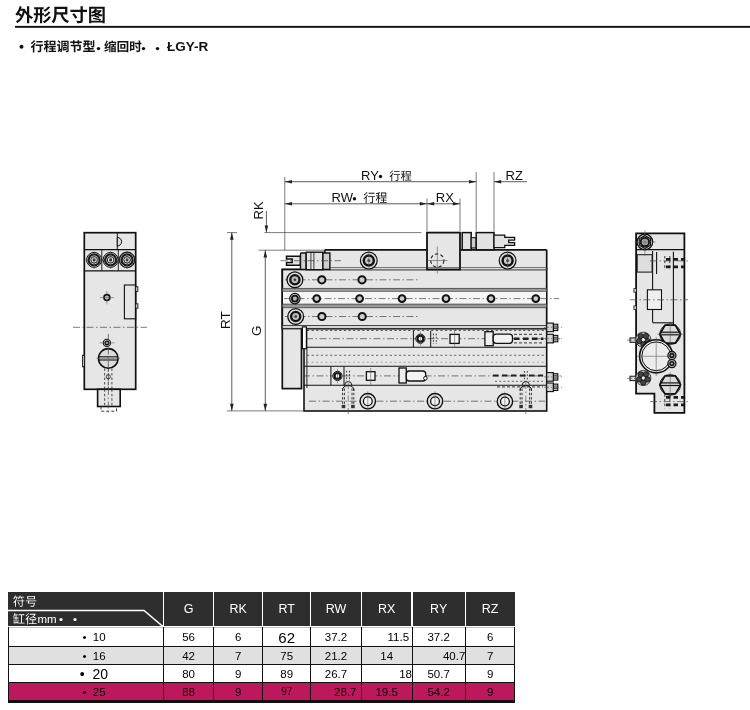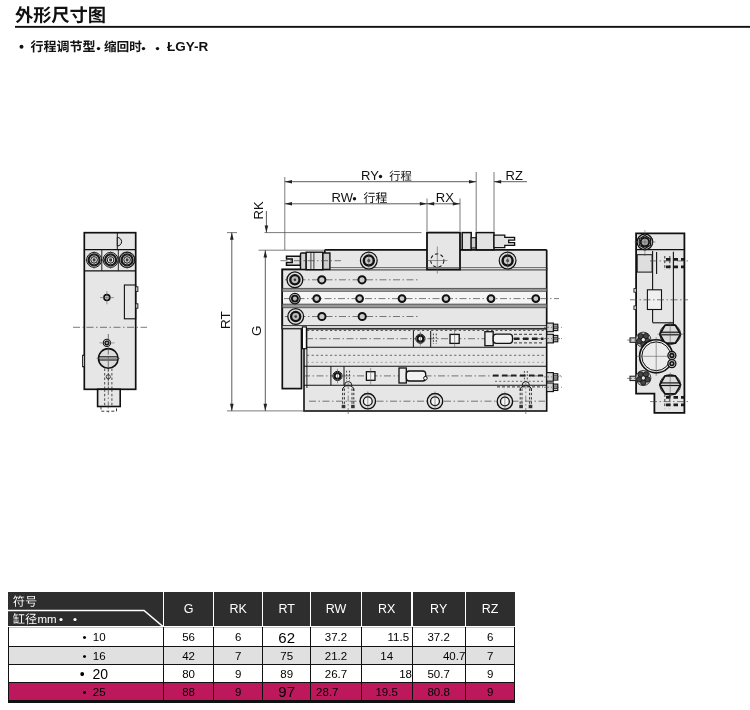--- a/index.html
+++ b/index.html
@@ -639,24 +639,24 @@
 <span style="position:absolute;left:302.7px;width:50.6px;text-align:center;line-height:18px;font-size:11.5px">26.7</span>
 <span style="position:absolute;left:353.3px;width:50.7px;text-align:right;line-height:18px;font-size:11.5px">18</span>
 <span style="position:absolute;left:404.0px;width:53.3px;text-align:center;line-height:18px;font-size:11.5px">50.7</span>
 <span style="position:absolute;left:457.3px;width:49.7px;text-align:center;line-height:18px;font-size:11.5px">9</span>
 </div>
 
 <div style="position:absolute;left:0;top:90.6px;width:507px;height:18.1px;background:#be185d;border-top:1px solid #111;box-sizing:border-box">
 <span style="position:absolute;left:30px;width:112px;text-align:center;line-height:18px;font-size:11.5px">•&nbsp;&nbsp;25</span>
 <span style="position:absolute;left:155.5px;width:50.1px;text-align:center;line-height:18px;font-size:11.5px">88</span>
 <span style="position:absolute;left:205.6px;width:49.1px;text-align:center;line-height:18px;font-size:11.5px">9</span>
-<span style="position:absolute;left:254.7px;width:48.0px;text-align:center;line-height:18px;font-size:15px">97</span>
-<span style="position:absolute;left:294px;width:50.6px;text-align:center;line-height:18px;font-size:11.5px">28.7</span>
+<span style="position:absolute;left:254.7px;width:48.0px;text-align:center;line-height:18px;font-size:10px">97</span>
+<span style="position:absolute;left:312px;width:50.6px;text-align:center;line-height:18px;font-size:11.5px">28.7</span>
 <span style="position:absolute;left:353.3px;width:50.7px;text-align:center;line-height:18px;font-size:11.5px">19.5</span>
-<span style="position:absolute;left:404.0px;width:53.3px;text-align:center;line-height:18px;font-size:11.5px">80.8</span>
+<span style="position:absolute;left:404.0px;width:53.3px;text-align:center;line-height:18px;font-size:11.5px">54.2</span>
 <span style="position:absolute;left:457.3px;width:49.7px;text-align:center;line-height:18px;font-size:11.5px">9</span>
 </div>
 
 <div style="position:absolute;left:0;top:34.9px;width:1.2px;height:73.8px;background:#111"></div>
 <div style="position:absolute;left:154.6px;top:34.9px;width:1.9px;height:73.8px;background:#111"></div>
 <div style="position:absolute;left:205.1px;top:34.9px;width:1px;height:73.8px;background:#111"></div>
 <div style="position:absolute;left:254.2px;top:34.9px;width:1px;height:73.8px;background:#111"></div>
 <div style="position:absolute;left:302.2px;top:34.9px;width:1px;height:73.8px;background:#111"></div>
 <div style="position:absolute;left:352.8px;top:34.9px;width:1px;height:73.8px;background:#111"></div>
 <div style="position:absolute;left:403.5px;top:34.9px;width:1px;height:73.8px;background:#111"></div>

